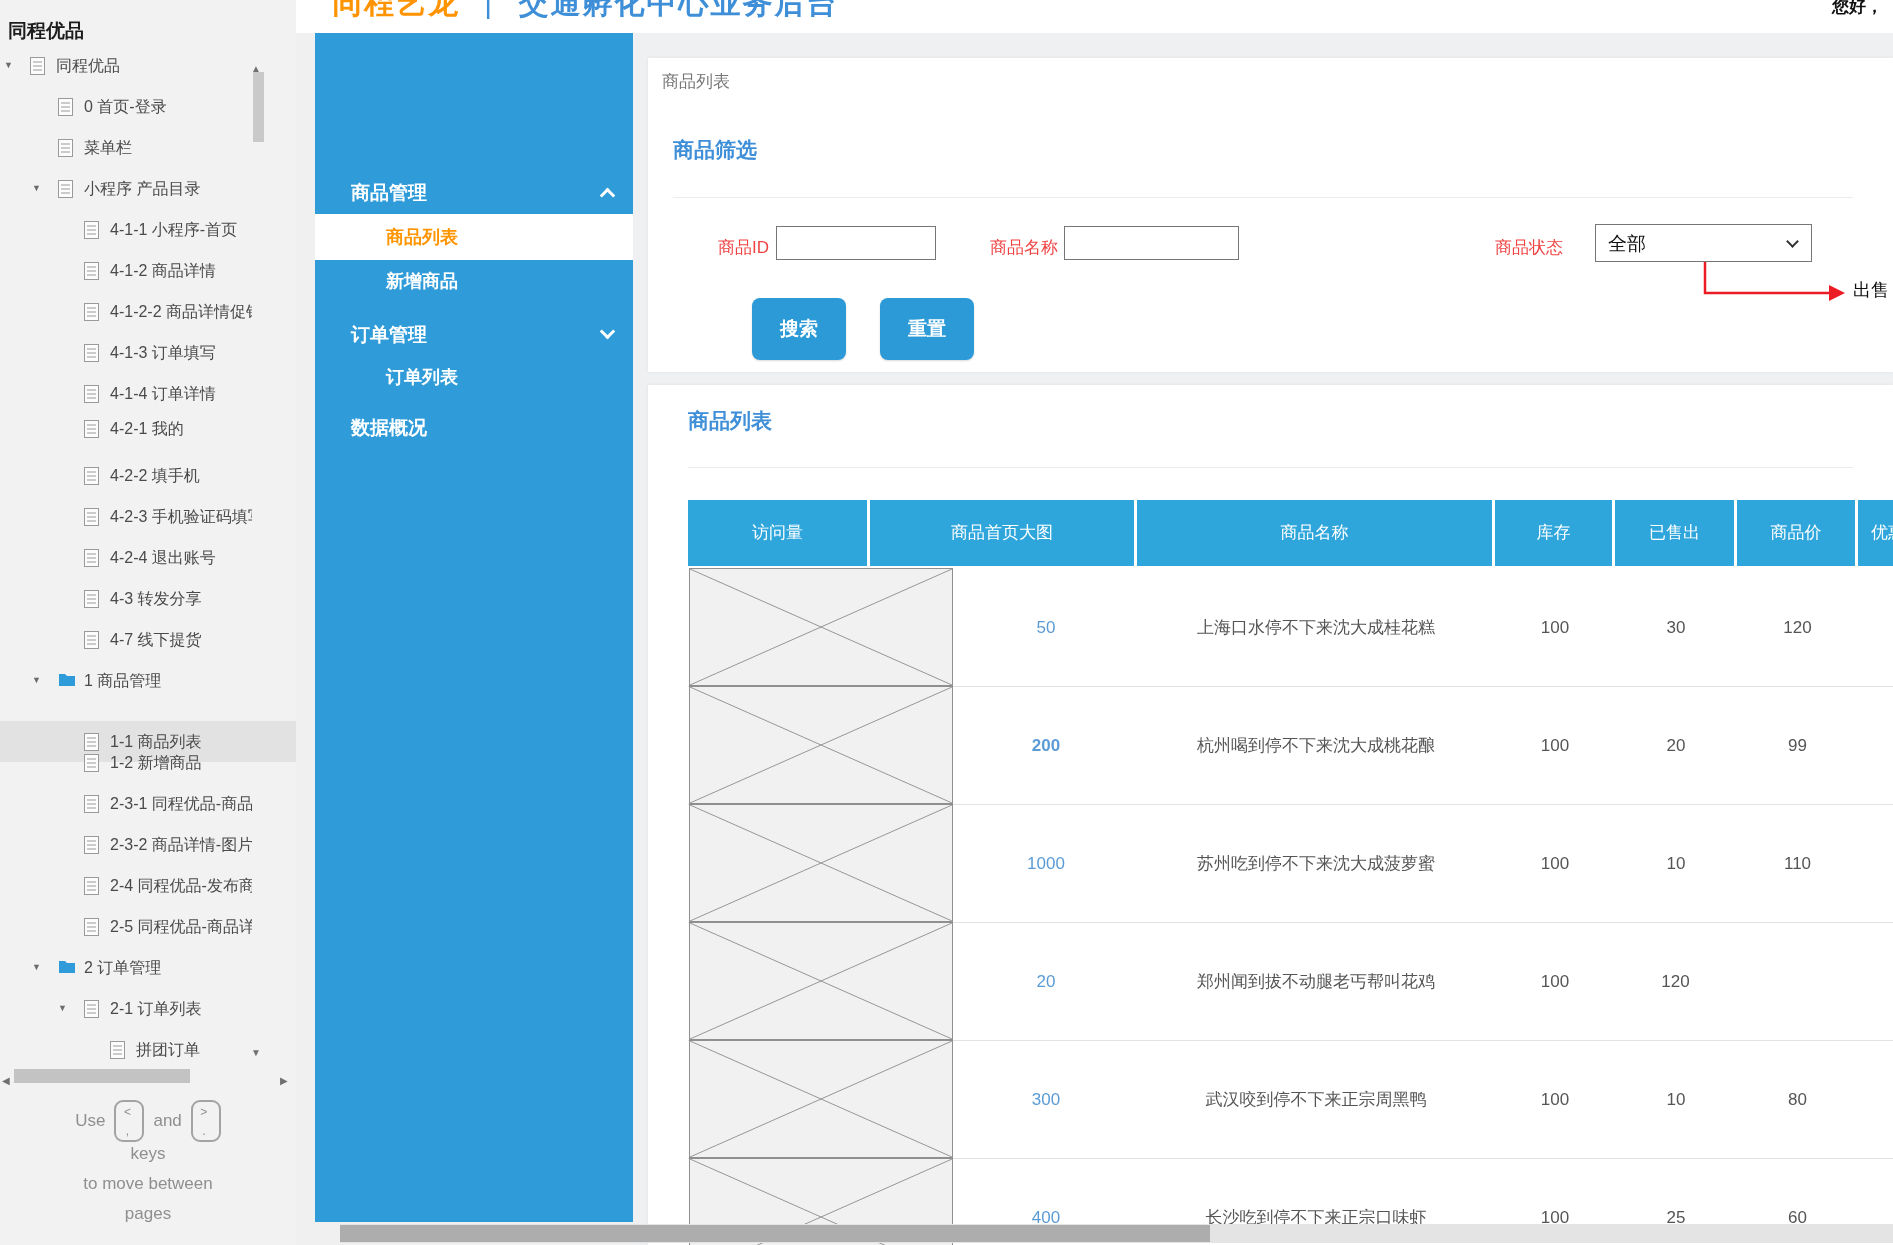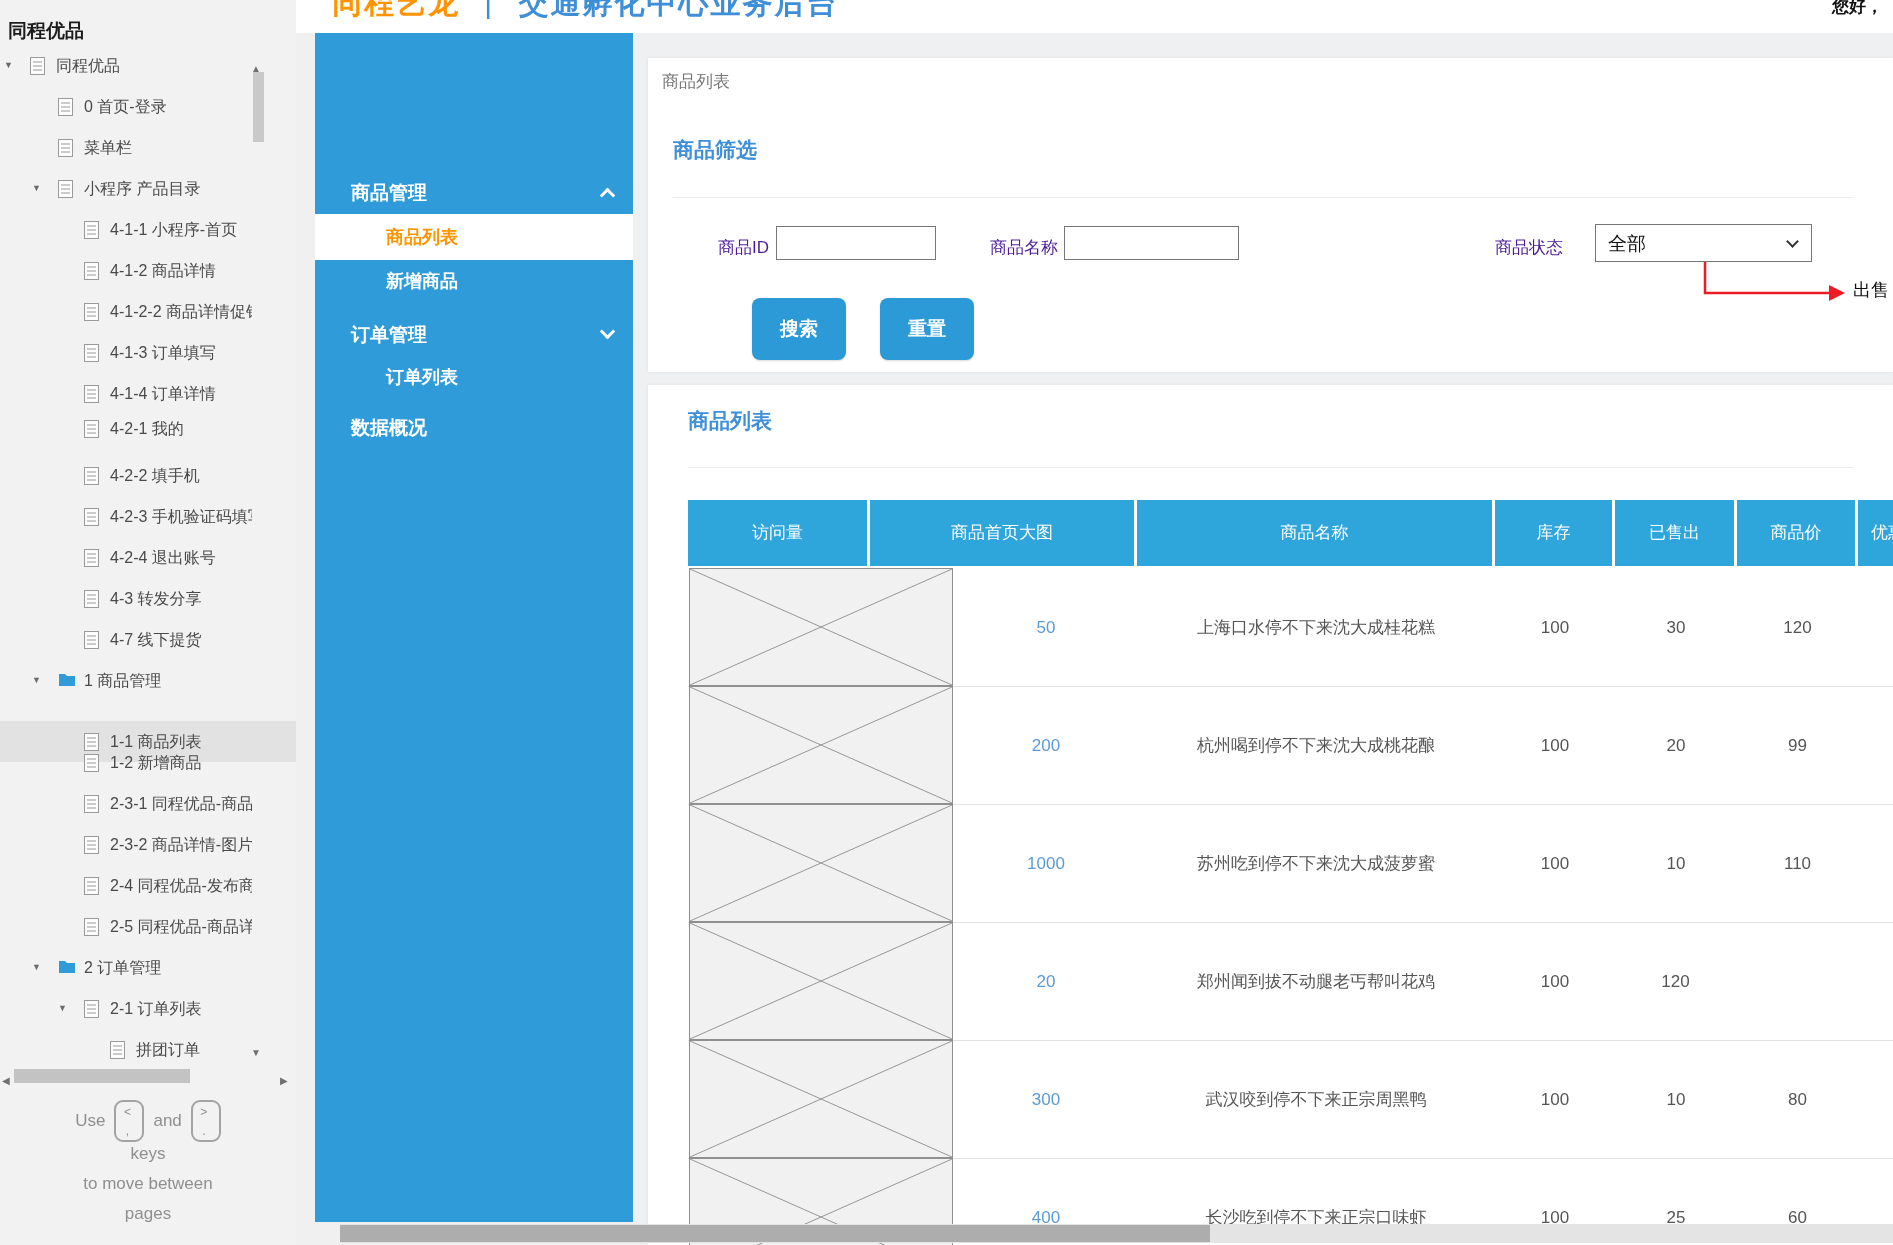--- a/index.html
+++ b/index.html
@@ -50,21 +50,21 @@
   .chev.down { top:12px; transform:rotate(225deg); }
 
   
   #content { left:633px; top:33px; right:0; bottom:0; background:#eef0f1; z-index:1; }
   .card { position:absolute; left:15px; right:0; background:#fff; box-shadow:0 0 4px rgba(0,0,0,.06); }
   #card1 { top:25px; height:314px; }
   #card2 { top:352px; bottom:0; overflow:hidden; }
   .crumb { position:absolute; left:14px; top:12px; font-size:17px; color:#777; }
   .sec-title { position:absolute; font-size:21px; font-weight:700; color:#3e8fd8; }
   .divider { position:absolute; height:1px; background:#ececec; }
-  .flabel { position:absolute; top:178px; font-size:17px; color:#4c1d95; }
+  .flabel { position:absolute; top:178px; font-size:17px; color:#ef4444; }
   .finput { position:absolute; top:168px; height:34px; border:1px solid #767676; background:#fff; padding:0 8px; font-size:16px; }
   #fselect { position:absolute; left:947px; top:166px; width:217px; height:38px; border:1px solid #767676;
     background:#fff; cursor:pointer; }
   #fselect .sval { position:absolute; left:12px; top:0; line-height:38px; font-size:19px; color:#111; }
   #fselect .schev { position:absolute; right:14px; top:12px; width:9px; height:9px;
     border-left:2px solid #333; border-top:2px solid #333; transform:rotate(225deg); }
   .btn { position:absolute; top:240px; width:94px; height:62px; border:none; border-radius:8px;
     background:#2b9ad6; color:#fff; font-size:19px; font-weight:700; cursor:pointer;
     font-family:inherit; box-shadow:0 1px 2px rgba(0,0,0,.15); }
   #ann-label { position:absolute; left:1205px; top:220px; font-size:18px; color:#111; }
@@ -422,21 +422,21 @@
         </div>
         <div class="tr tbodyrow">
           <div class="td img" style="width: 267px;">
             <span class="ximg">
               <svg viewBox="0 0 100 100" preserveAspectRatio="none">
   <line x1="0" y1="0" x2="100" y2="100" stroke="#7f7f7f" stroke-width="0.8" vector-effect="non-scaling-stroke"></line>
   <line x1="100" y1="0" x2="0" y2="100" stroke="#7f7f7f" stroke-width="0.8" vector-effect="non-scaling-stroke"></line>
               </svg>
             </span>
           </div>
-          <div class="td visits" style="width: 182px;">200</div>
+          <div class="td visits" style="width: 182px; font-weight: bold;">200</div>
           <div class="td name" style="width: 358px;">杭州喝到停不下来沈大成桃花酿</div>
           <div class="td stock" style="width: 120px;">100</div>
           <div class="td sold" style="width: 122px;">20</div>
           <div class="td price" style="width: 121px;">99</div>
           <div class="td extra" style="width: 80px;"></div>
         </div>
         <div class="tr tbodyrow">
           <div class="td img" style="width: 267px;">
             <span class="ximg">
               <svg viewBox="0 0 100 100" preserveAspectRatio="none">

